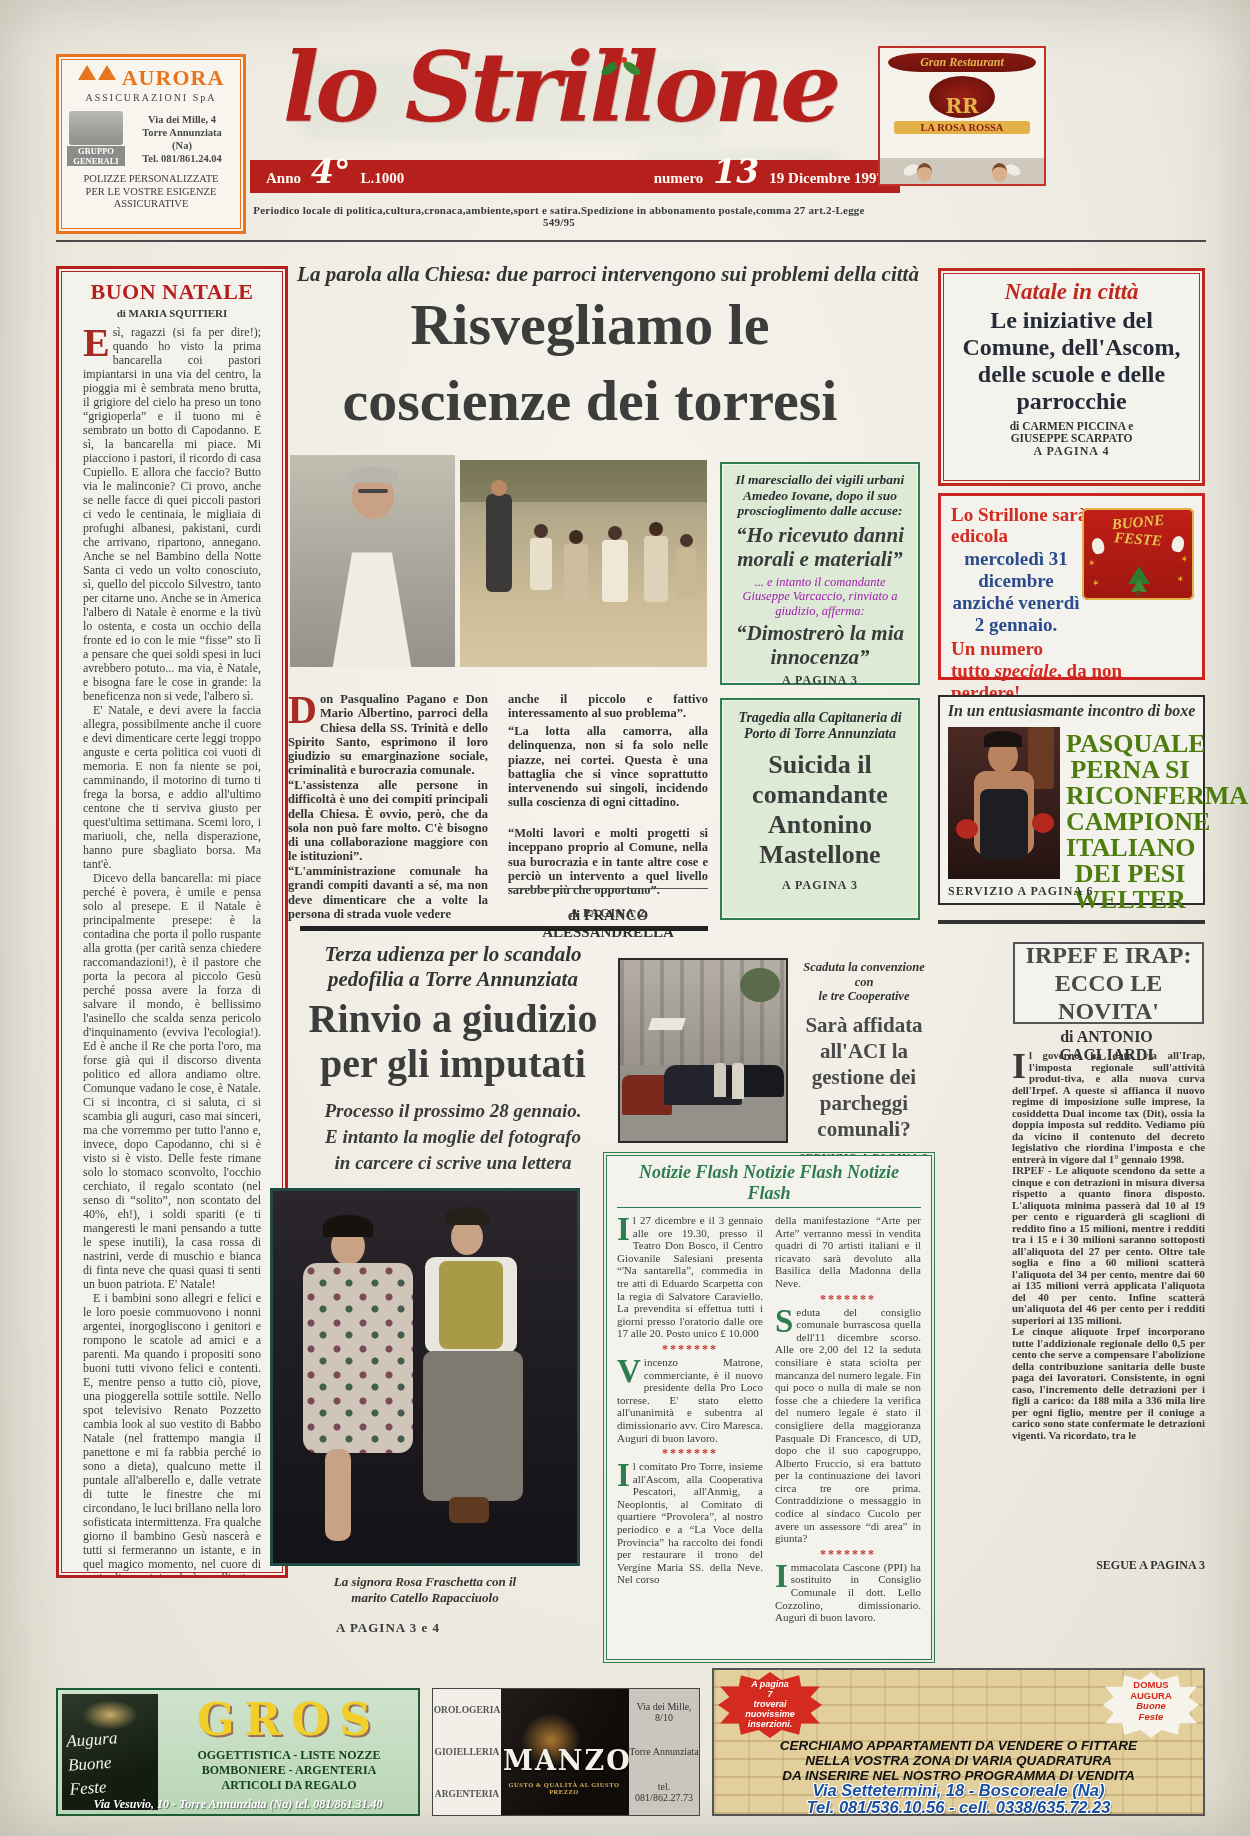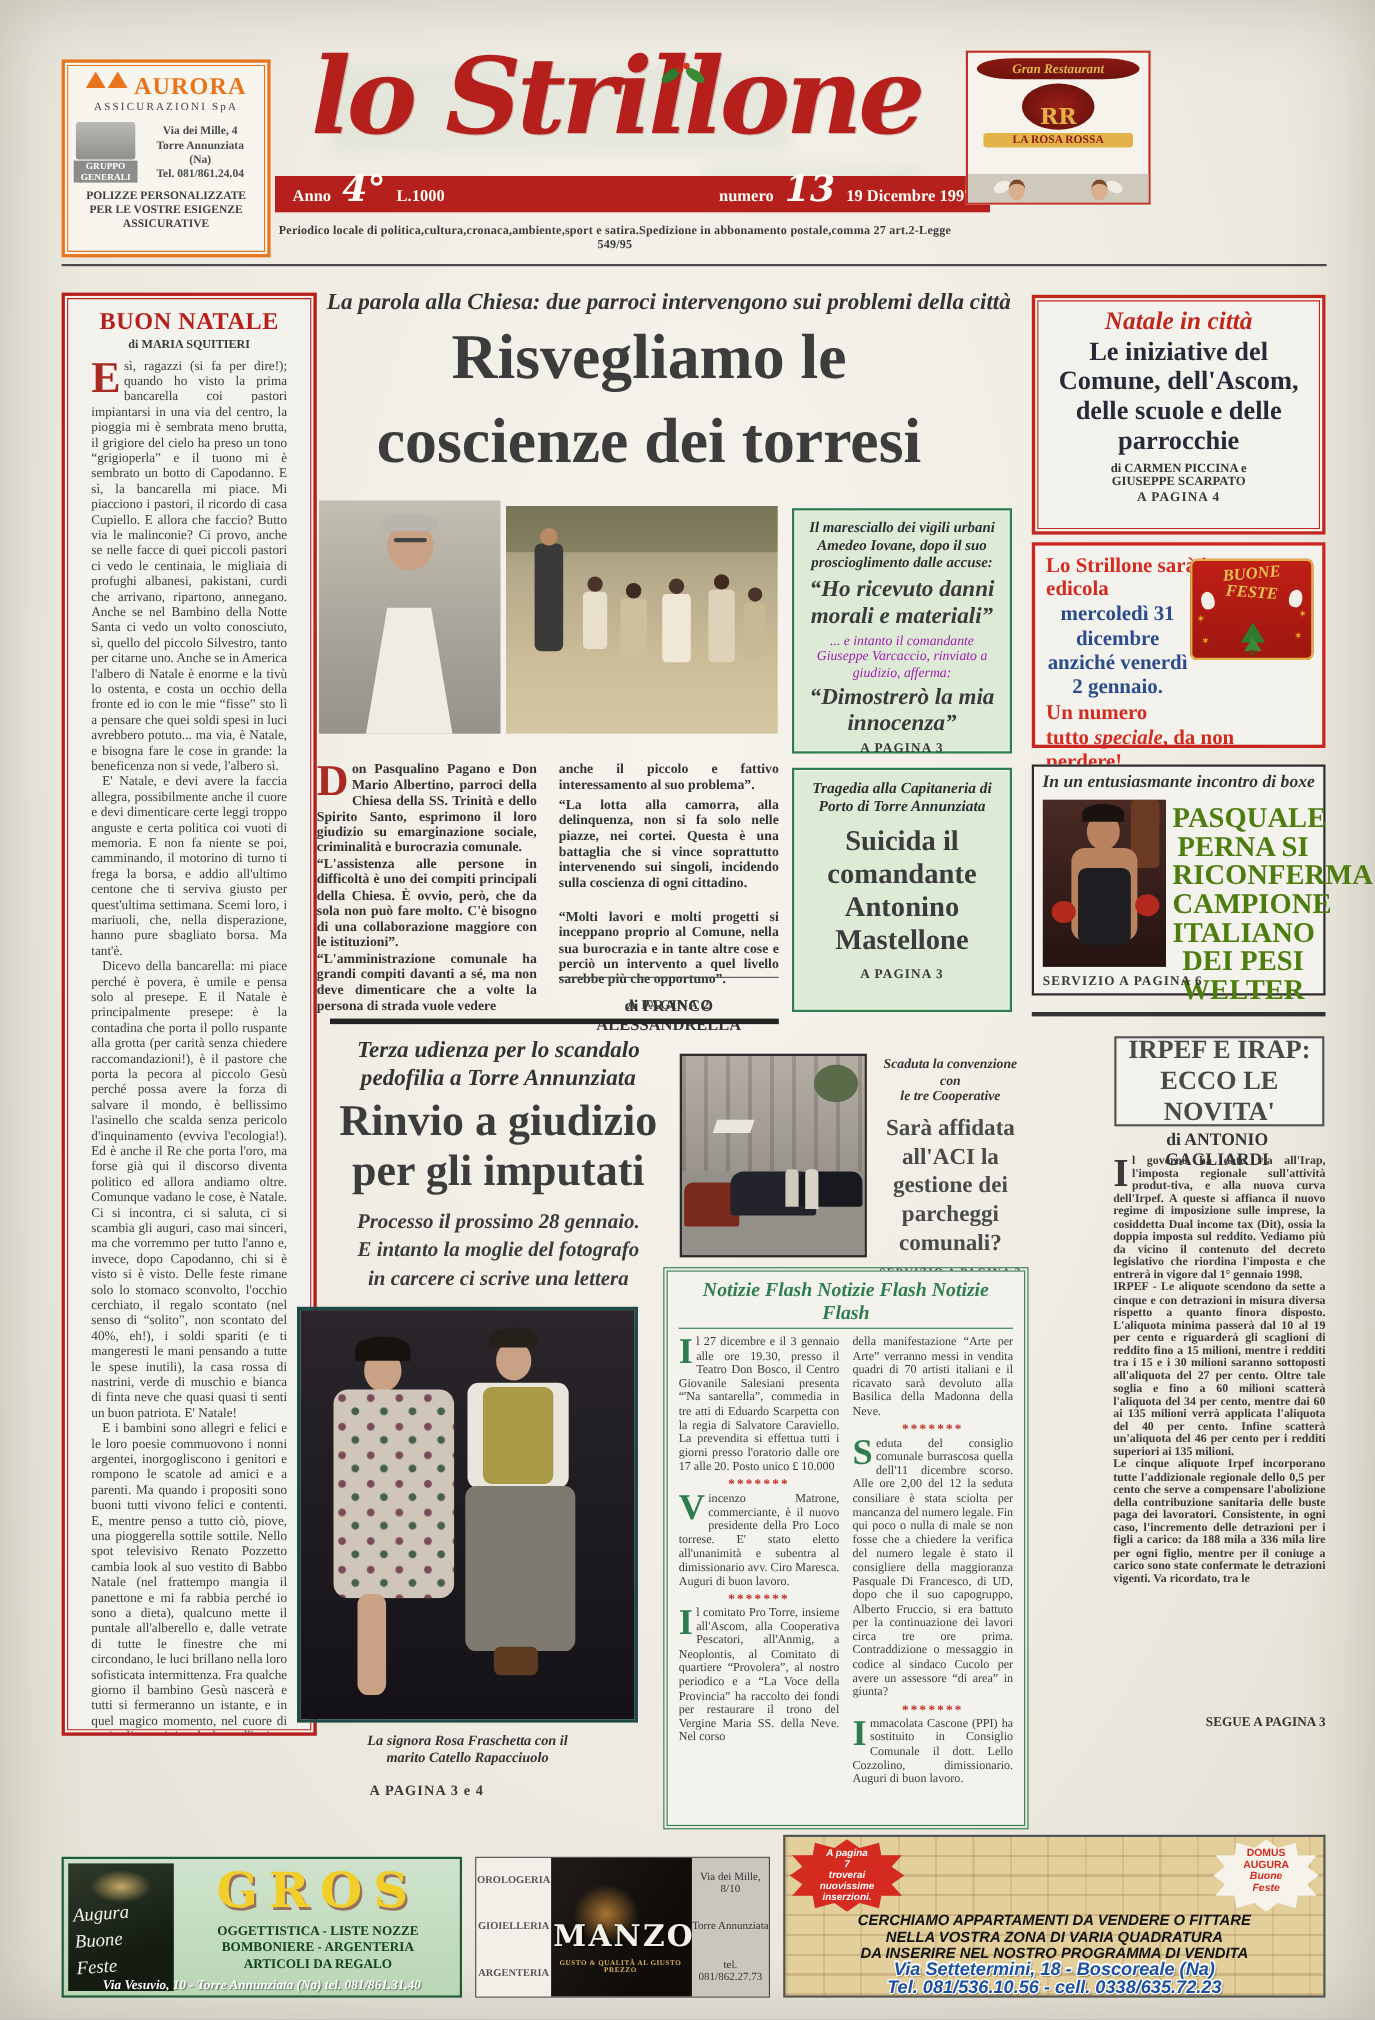--- a/index.html
+++ b/index.html
@@ -55,21 +55,21 @@
           <div>GENERALI</div>
         </div>
       </div>
       <div style="flex:1;font-size:10.5px;font-weight:bold;color:#4a4a4a;text-align:center;line-height:13px">
         <div>Via dei Mille, 4</div>
         <div>Torre Annunziata</div>
         <div>(Na)</div>
         <div>Tel. 081/861.24.04</div>
       </div>
     </div>
-    <div class="ctr" style="font-size:10.5px;font-weight:bold;color:#3d3d3d;margin-top:7px;line-height:12.5px">
+    <div class="ctr" style="font-size:10.5px;font-weight:normal;color:#3d3d3d;margin-top:7px;line-height:12.5px">
       <div>POLIZZE PERSONALIZZATE</div>
       <div>PER LE VOSTRE ESIGENZE</div>
       <div>ASSICURATIVE</div>
     </div>
   </div>
 
   <div class="abs" style="left:300px;top:60px;width:420px;height:80px;background:rgba(150,175,150,.10);filter:blur(6px);border-radius:8px"></div>
   <div class="abs" style="left:640px;top:150px;width:200px;height:40px;background:rgba(150,175,150,.10);filter:blur(6px);border-radius:8px"></div>
 
   <div class="abs ctr mast-title" style="left:250px;top:40px;width:620px;height:124px;">lo Strillone</div>

